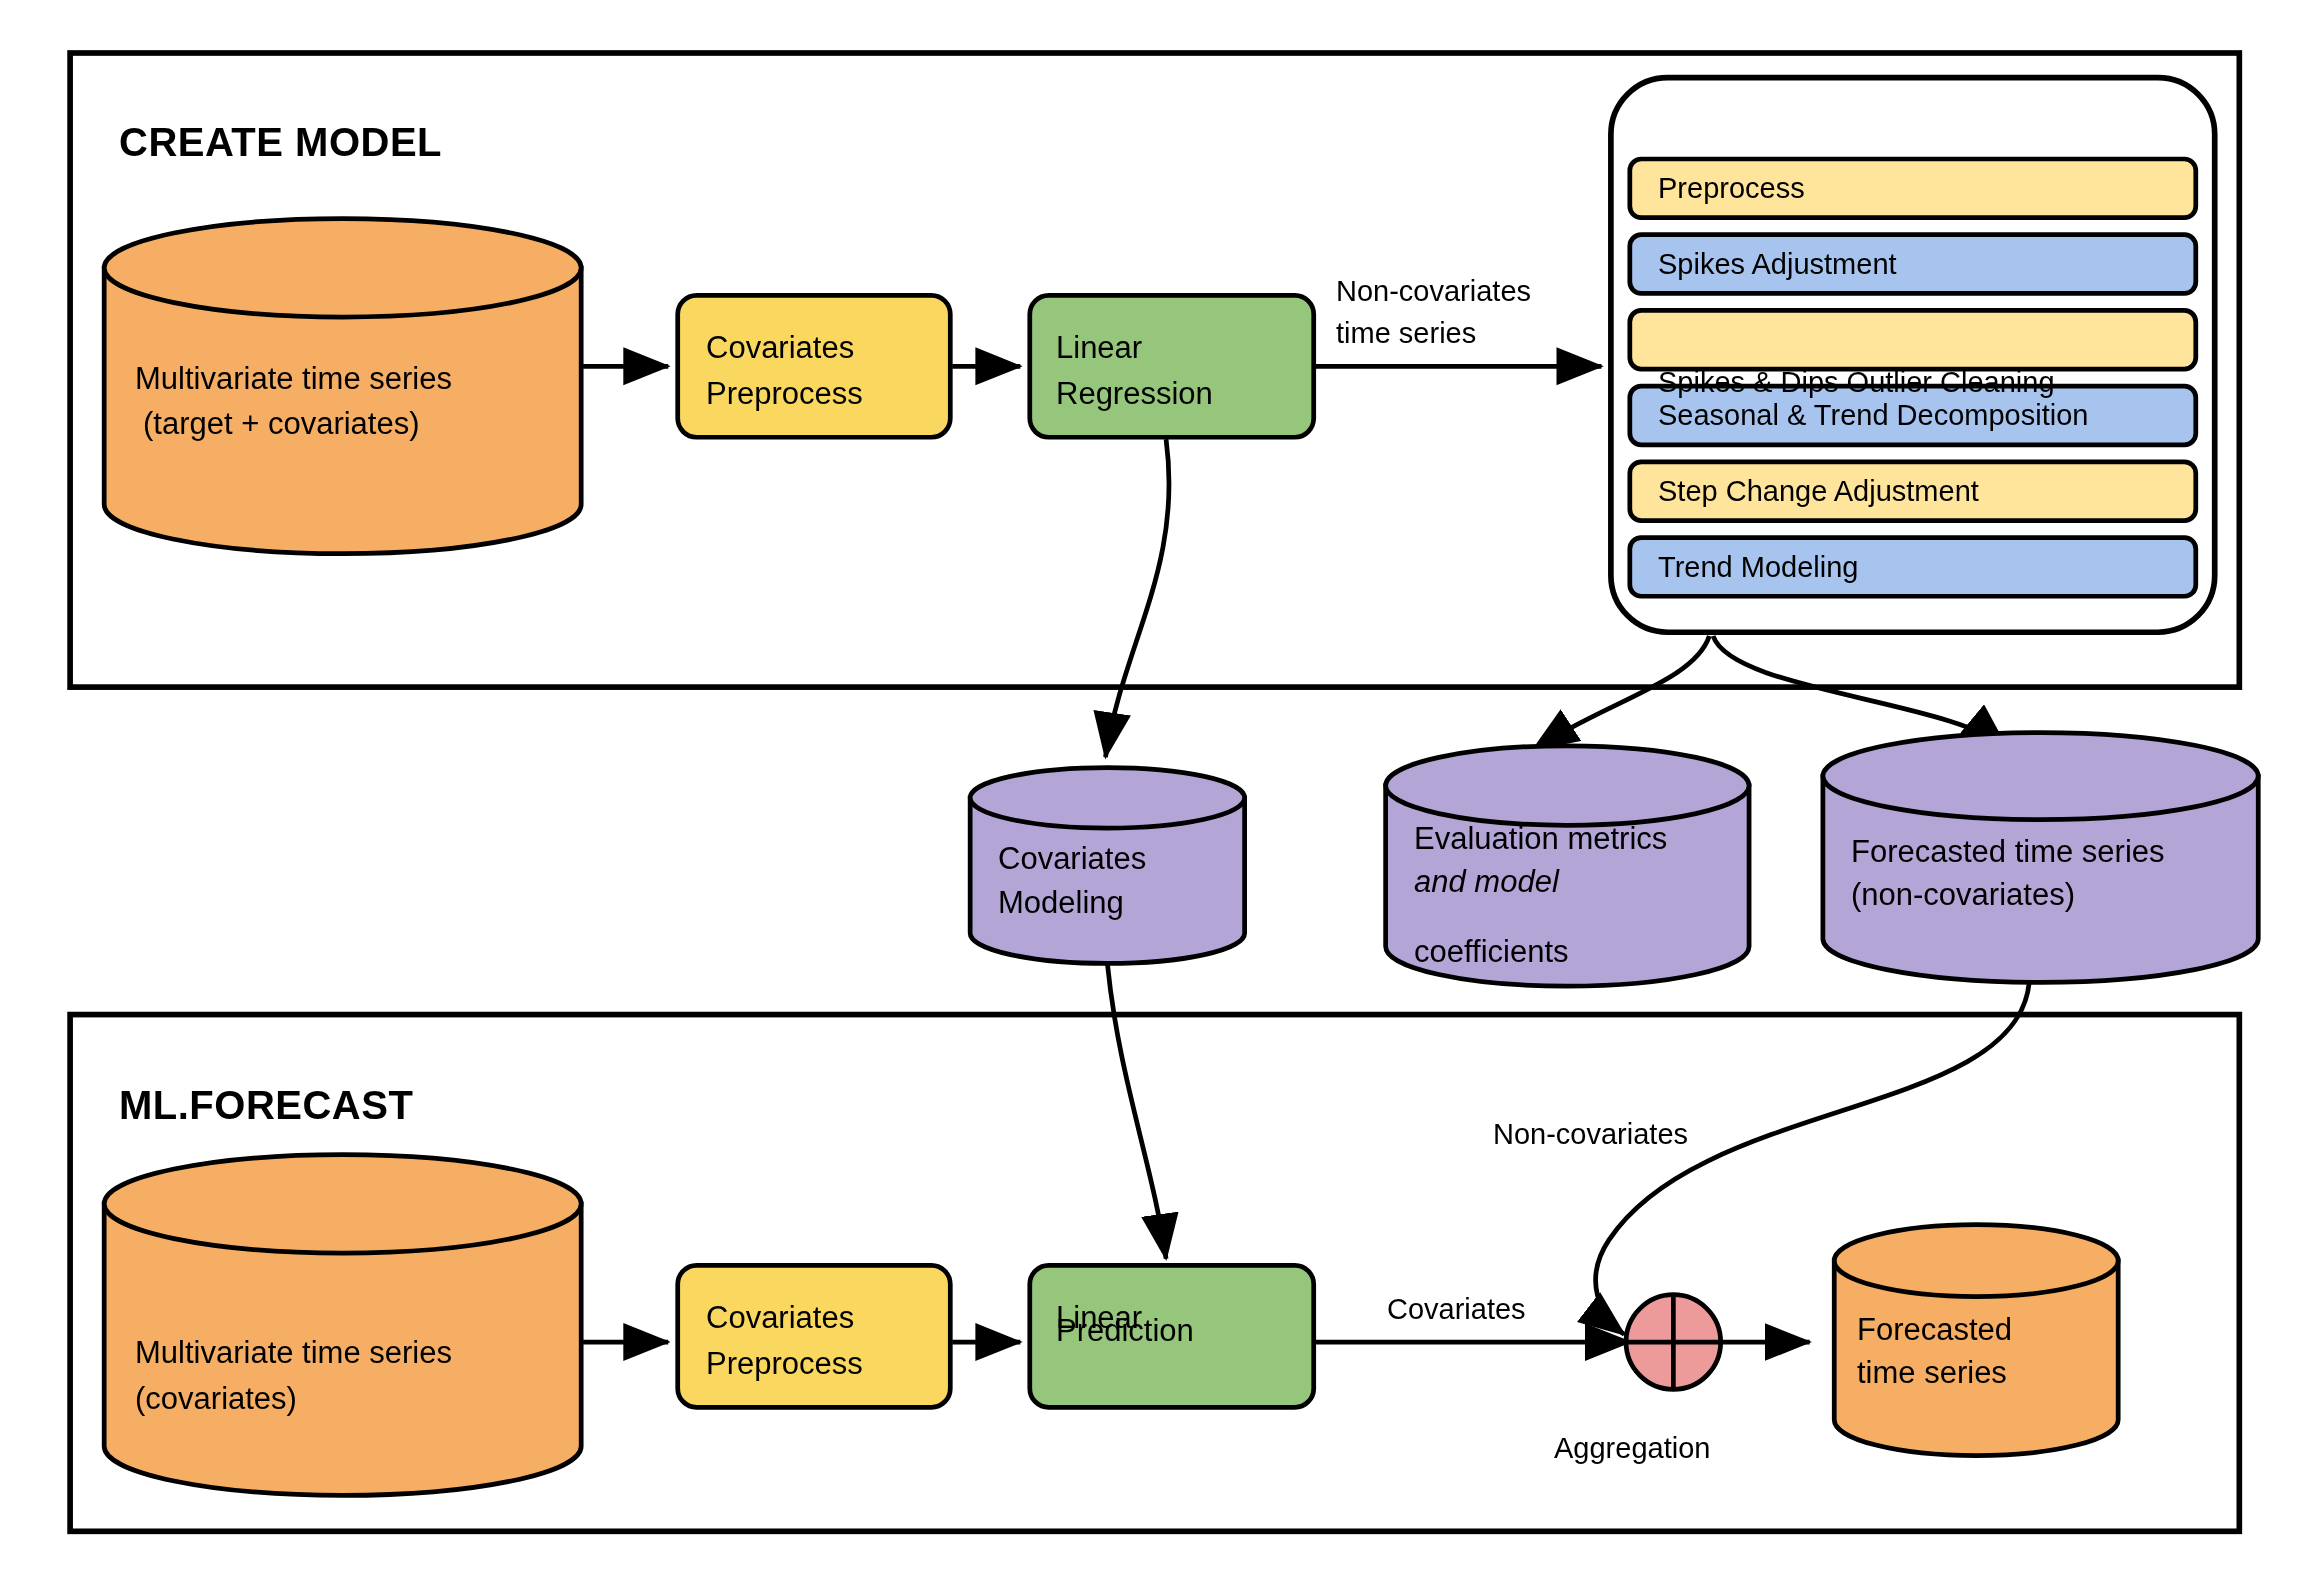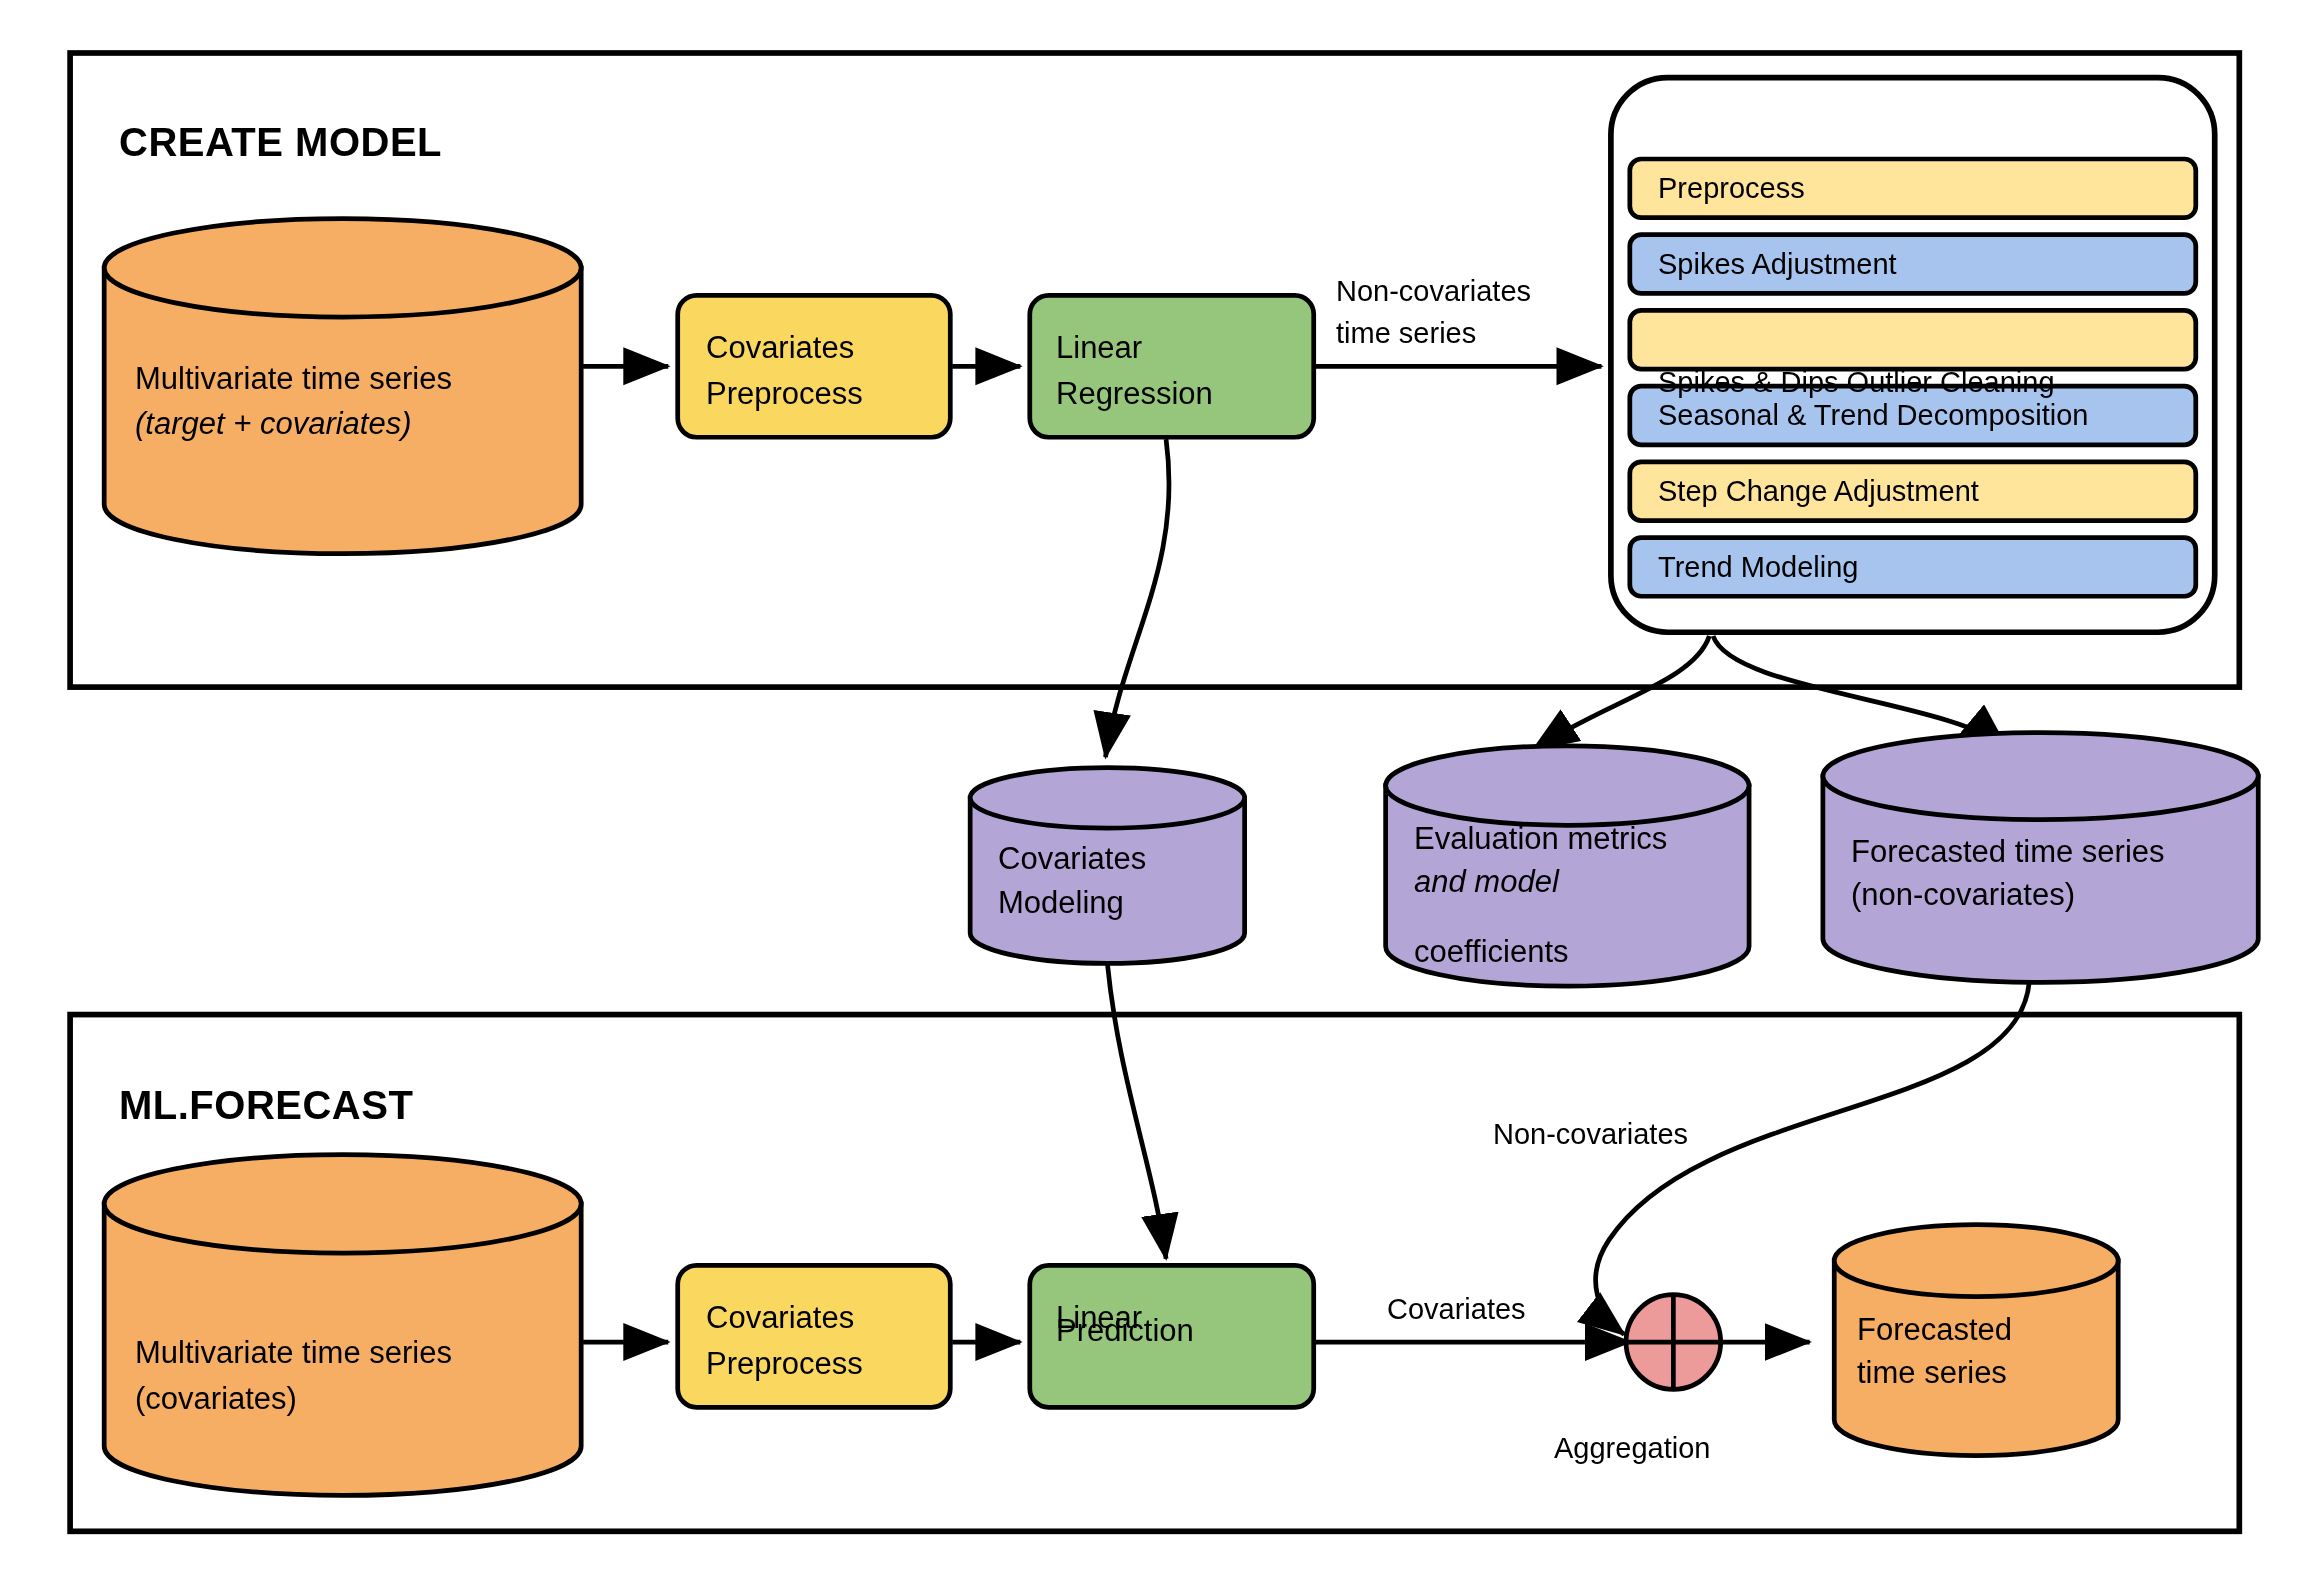--- a/index.html
+++ b/index.html
@@ -146,21 +146,21 @@
 
 
   <div class="lbl stage-label" style="left:1658px; top:171px;">Preprocess</div>
   <div class="lbl stage-label" style="left:1658px; top:247px;">Spikes Adjustment</div>
   <div class="lbl stage-label" style="left:1658px; top:323px;margin-top:42px;">Spikes &amp; Dips Outlier Cleaning</div>
   <div class="lbl stage-label" style="left:1658px; top:398px;">Seasonal &amp; Trend Decomposition</div>
   <div class="lbl stage-label" style="left:1658px; top:474px;">Step Change Adjustment</div>
   <div class="lbl stage-label" style="left:1658px; top:550px;">Trend Modeling</div>
 
   <div class="lbl node-label" style="left:135px; top:360px;">Multivariate time series</div>
-  <div class="lbl node-label" style="left:135px; top:405px;font-style:italic;">(target + covariates)</div>
+  <div class="lbl node-label" style="left:143px; top:405px;">(target + covariates)</div>
 
   <div class="lbl node-label" style="left:706px; top:329px;">Covariates</div>
   <div class="lbl node-label" style="left:706px; top:375px;">Preprocess</div>
 
   <div class="lbl node-label" style="left:1056px; top:329px;">Linear</div>
   <div class="lbl node-label" style="left:1056px; top:375px;">Regression</div>
 
   <div class="lbl edge-label" style="left:1336px; top:274px;">Non-covariates</div>
   <div class="lbl edge-label" style="left:1336px; top:316px;">time series</div>
 

